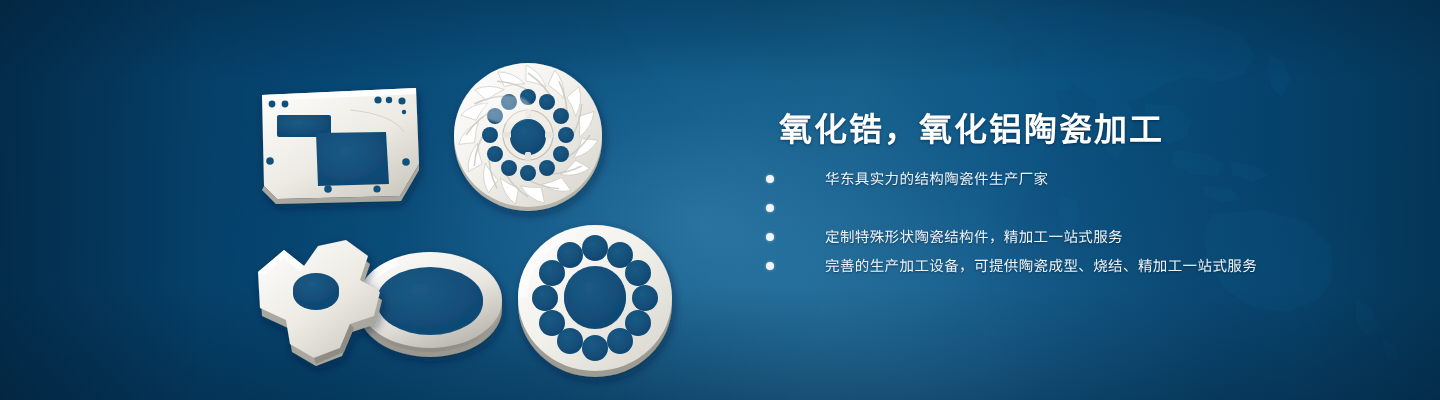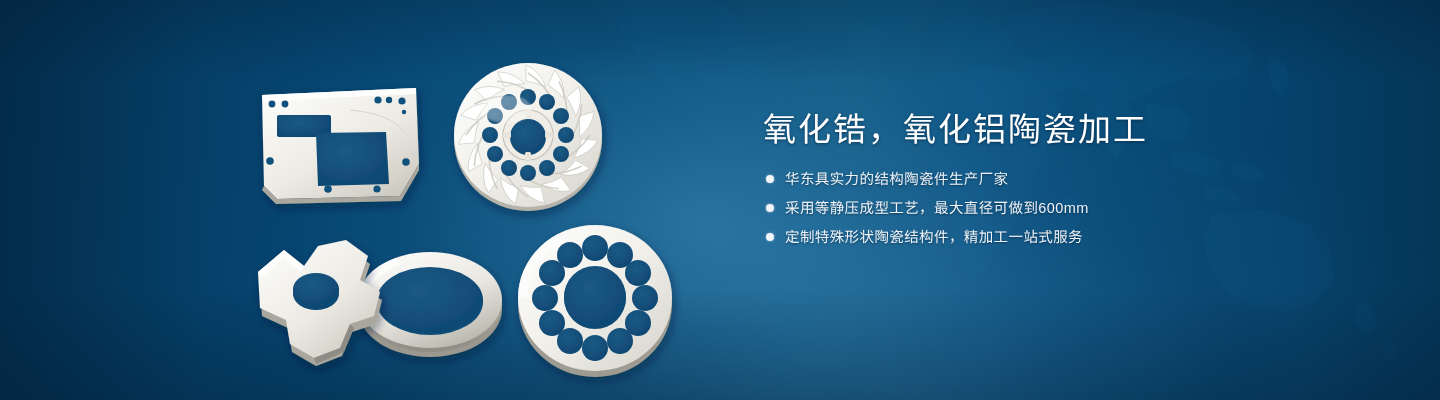--- a/index.html
+++ b/index.html
@@ -60,34 +60,35 @@
     position:absolute;
     left:763px;
     top:108px;
     width:620px;
   }
   .headline{
     color:#ffffff;
     font-size:33px;
     line-height:44px;
     letter-spacing:2px;
-    font-weight:400;
-    margin:0 0 16px 0;
+    font-weight:700;
+    margin:0 0 16px 16px;
     white-space:nowrap;
     text-shadow:0 1px 3px rgba(0,22,44,.55);
   }
   .bullets{
     list-style:none;
     margin:0;padding:0;
   }
   .bullets li{
     display:flex;
     align-items:center;
     margin:0 0 7px 0;
     height:22px;
+    gap:40px;
   }
   .dot{
     flex:0 0 auto;
     width:8px;height:8px;
     border-radius:50%;
     background:#f2f6fa;
     margin:0 11px 0 3px;
     box-shadow:0 0 3px rgba(255,255,255,.45);
   }
   .btxt{
@@ -323,22 +324,25 @@
   <div class="copy">
     <h1 class="headline">氧化锆，氧化铝陶瓷加工</h1>
 
     <ul class="bullets">
       <li>
         <span class="dot"></span>
         <span class="btxt">华东具实力的结构陶瓷件生产厂家</span>
       </li>
       <li>
         <span class="dot"></span>
-        <span class="btxt">采用等静压成型工艺，最大直径可做到600mm</span>
       </li>
       <li>
         <span class="dot"></span>
         <span class="btxt">定制特殊形状陶瓷结构件，精加工一站式服务</span>
       </li>
+      <li>
+        <span class="dot"></span>
+        <span class="btxt">完善的生产加工设备，可提供陶瓷成型、烧结、精加工一站式服务</span>
+      </li>
     </ul>
   </div>
 
 </div>
 
 </body></html>

